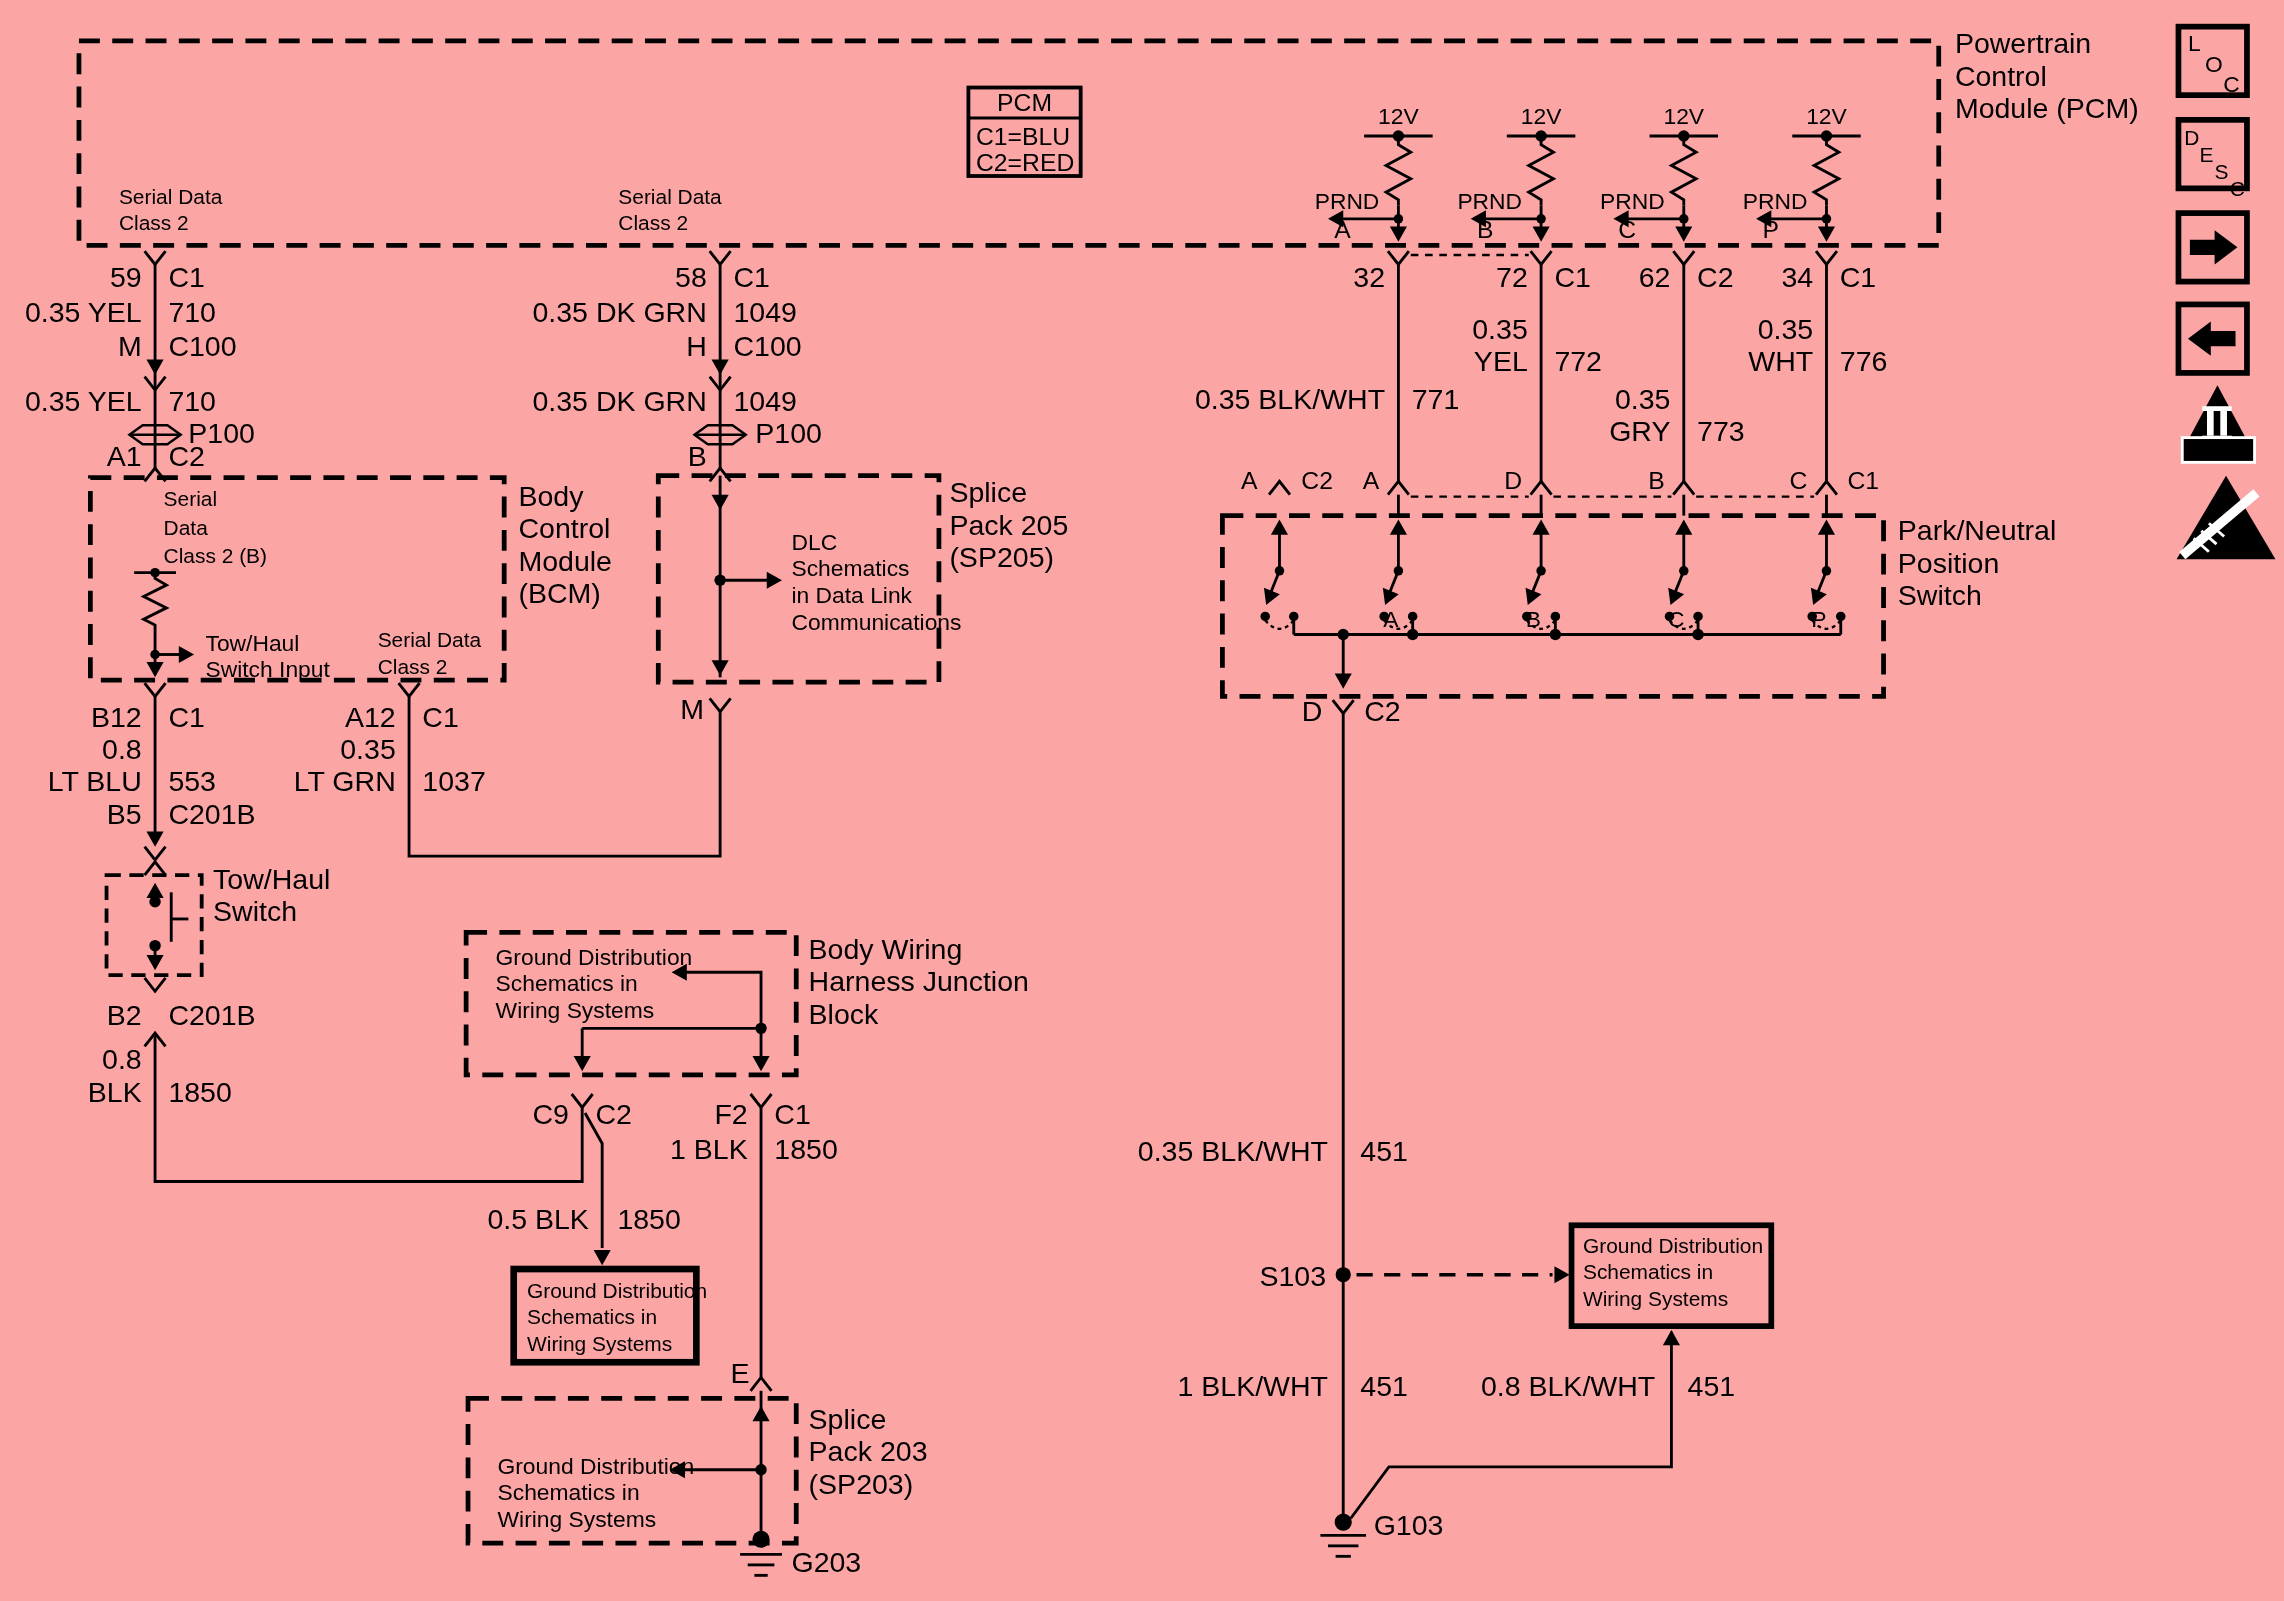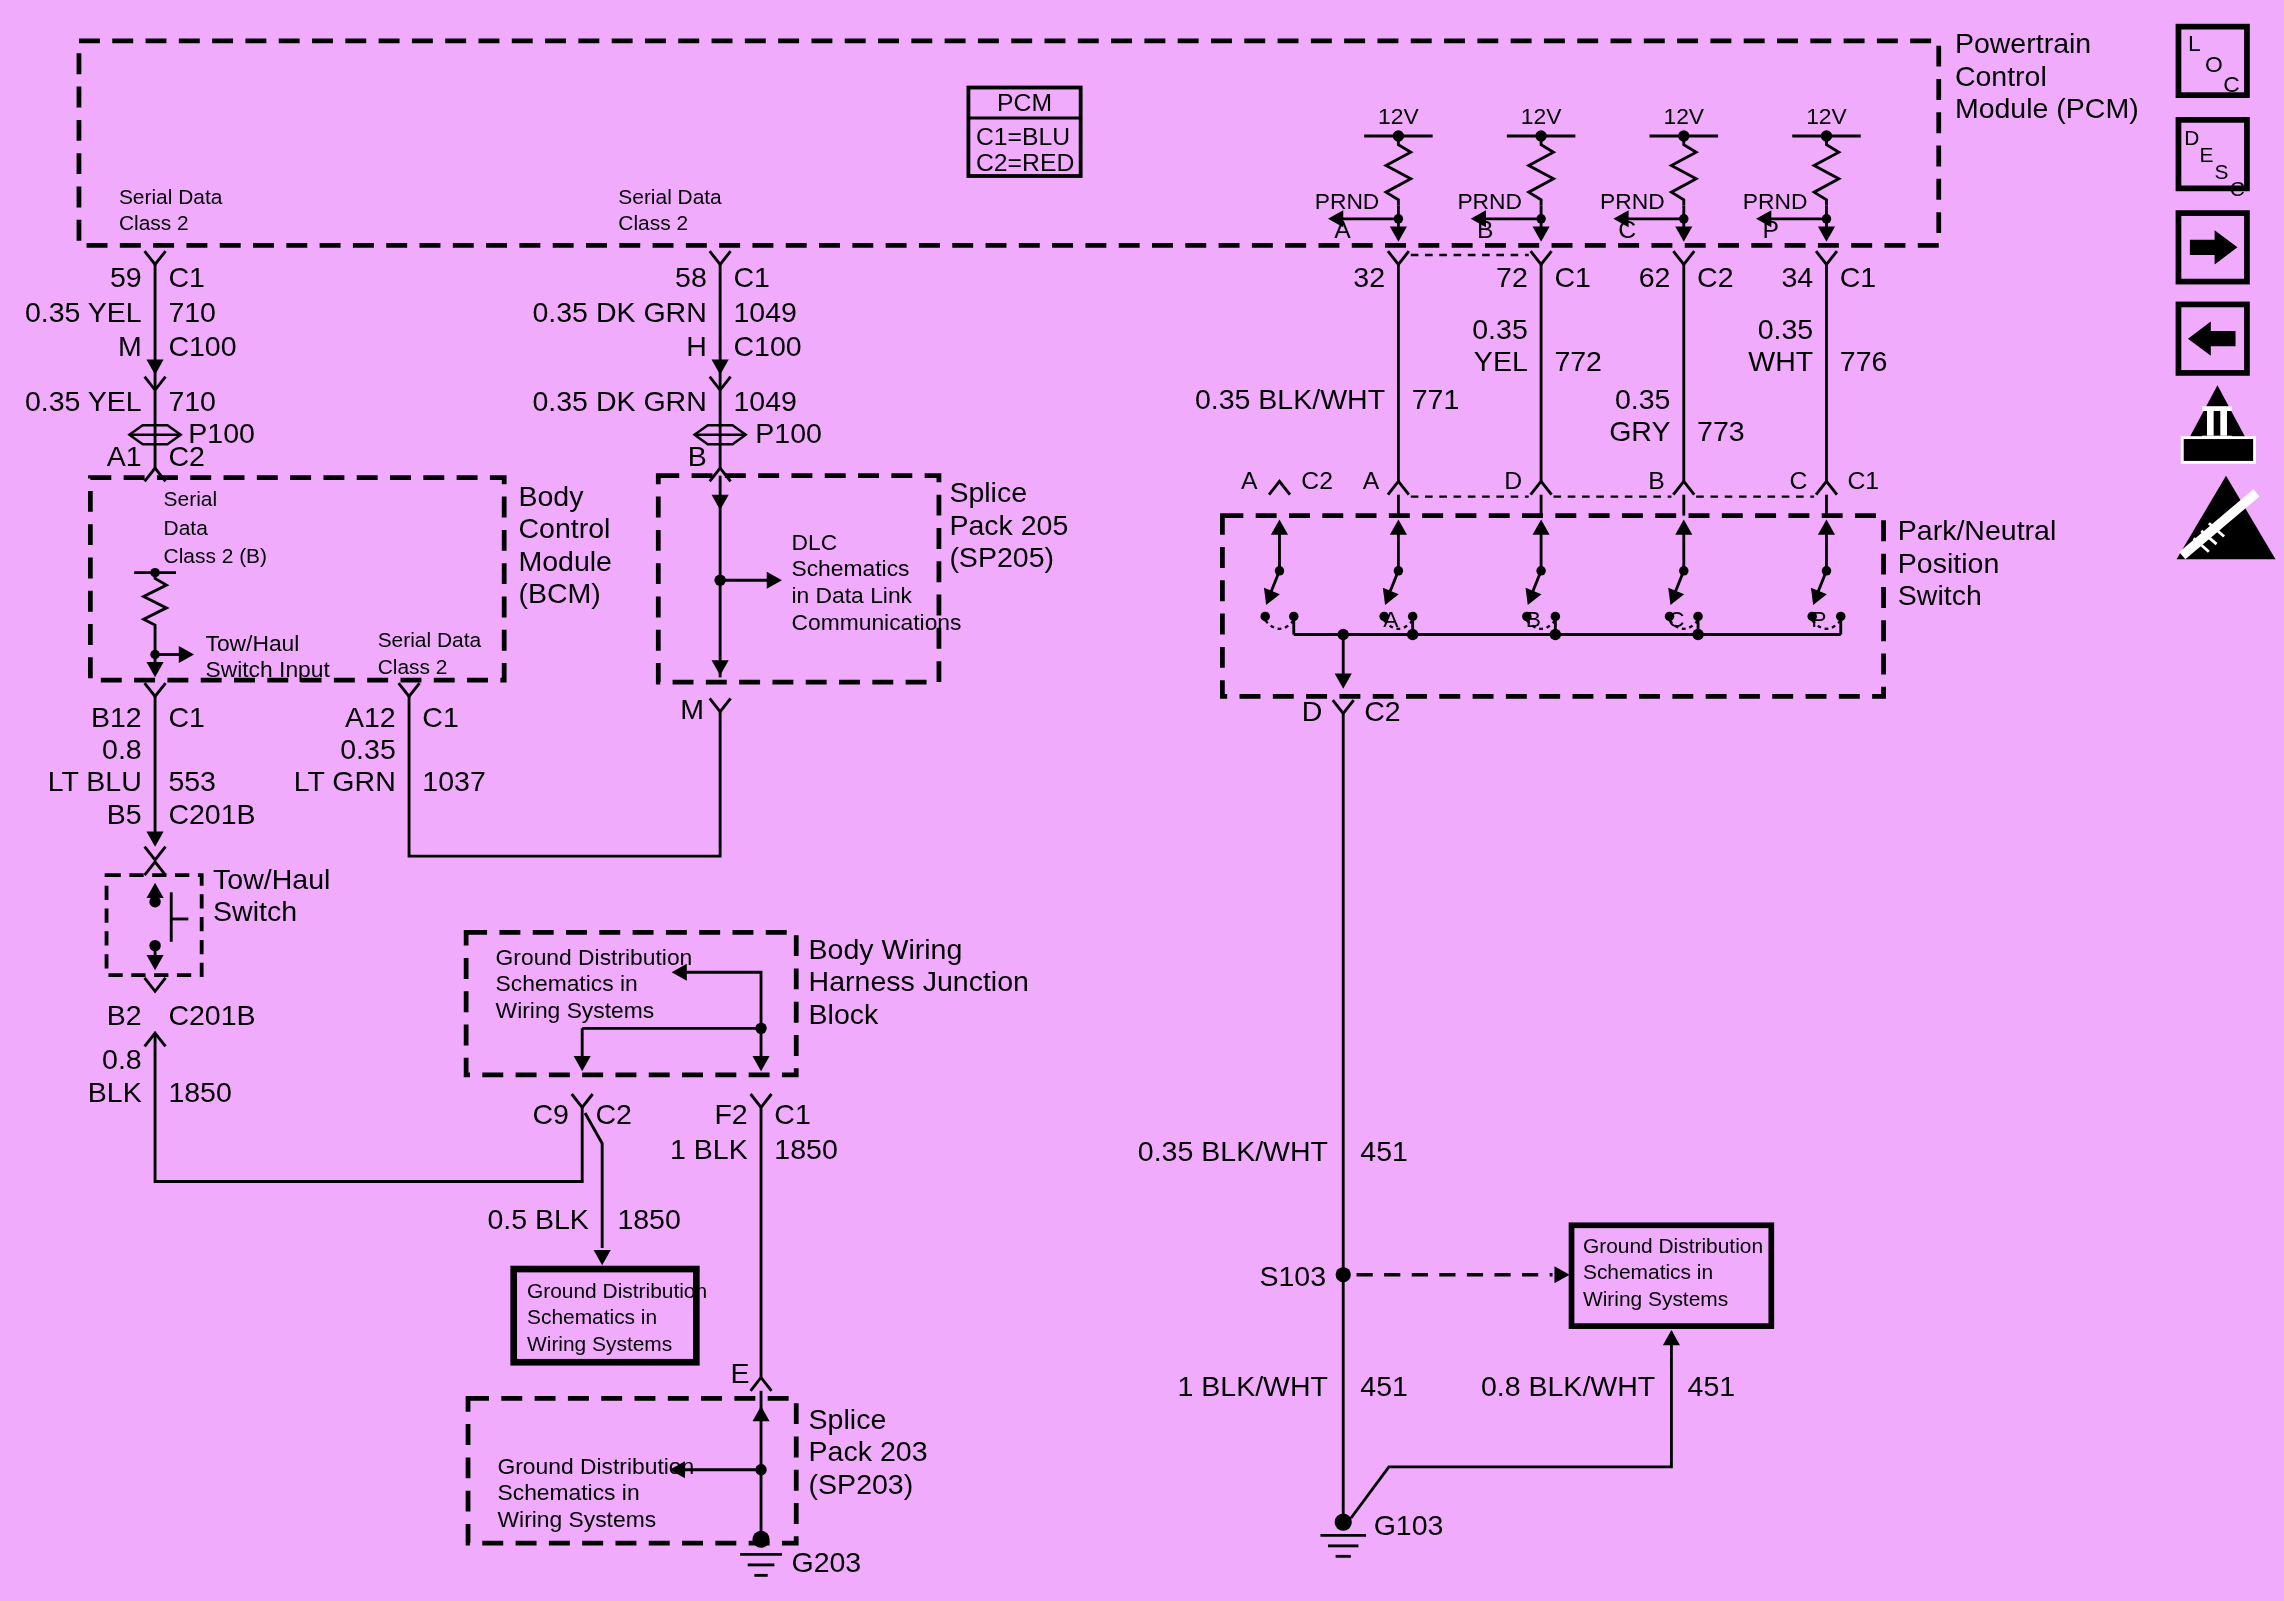--- a/index.html
+++ b/index.html
@@ -1,16 +1,16 @@
 <!DOCTYPE html>
 <html style="font-size:15px"><head>
 <meta charset="utf-8">
 <style>
   html,body{margin:0;padding:0;background:#fff}
-  .stage{width:2285px;height:1602px;position:relative;background:#f0abfc}
+  .stage{width:2285px;height:1602px;position:relative;background:#fca5a5}
   svg{display:block}
   text{font-family:"Liberation Sans","DejaVu Sans",sans-serif;fill:#000}
   .t22{font-size:22px}.t24{font-size:24px}.t26{font-size:26px}.t30{font-size:30px}
   .e{text-anchor:end}.m{text-anchor:middle}
   .w{stroke:#000;stroke-width:3;fill:none}
   .w2{stroke:#000;stroke-width:2.5;fill:none}
   .dash{stroke:#000;stroke-width:5;fill:none;stroke-dasharray:22 13}
   .dashsm{stroke:#000;stroke-width:4;fill:none;stroke-dasharray:15 9}
   .tie{stroke:#000;stroke-width:2.5;fill:none;stroke-dasharray:8 7}
   .arc{stroke:#000;stroke-width:2.5;fill:none;stroke-dasharray:4 4}

